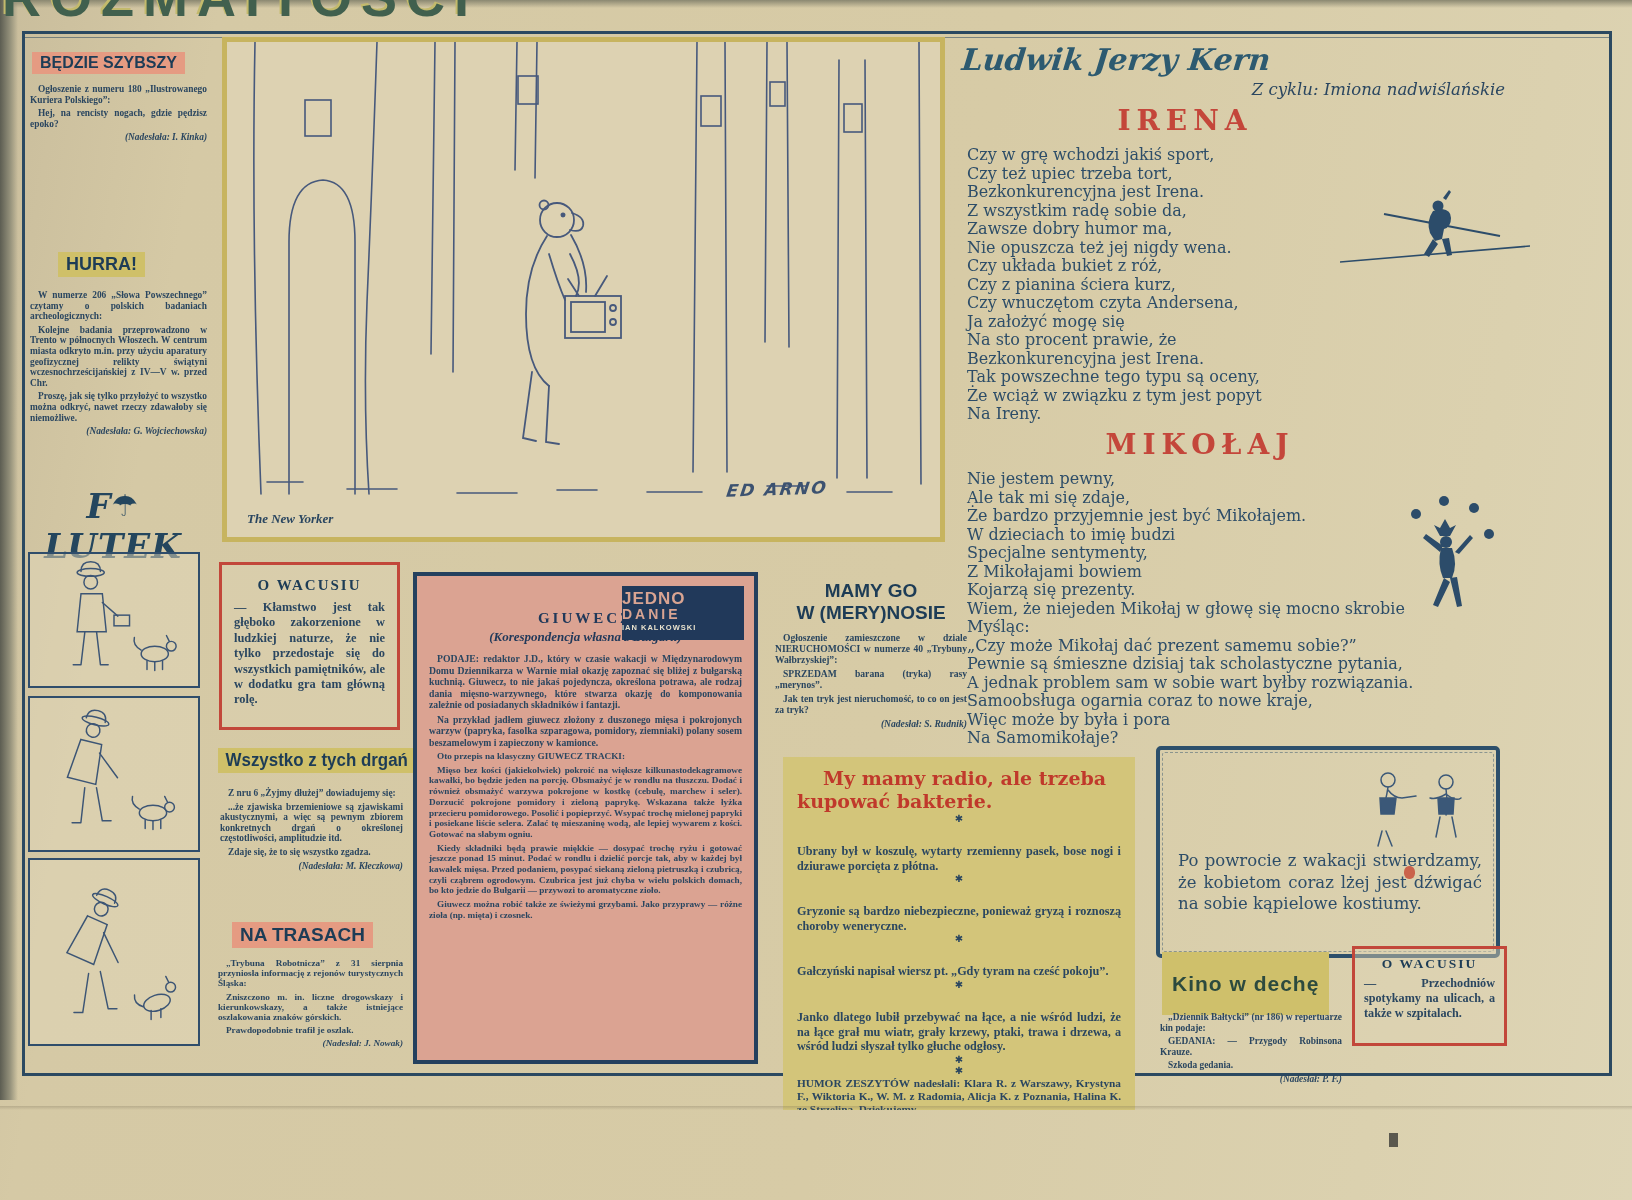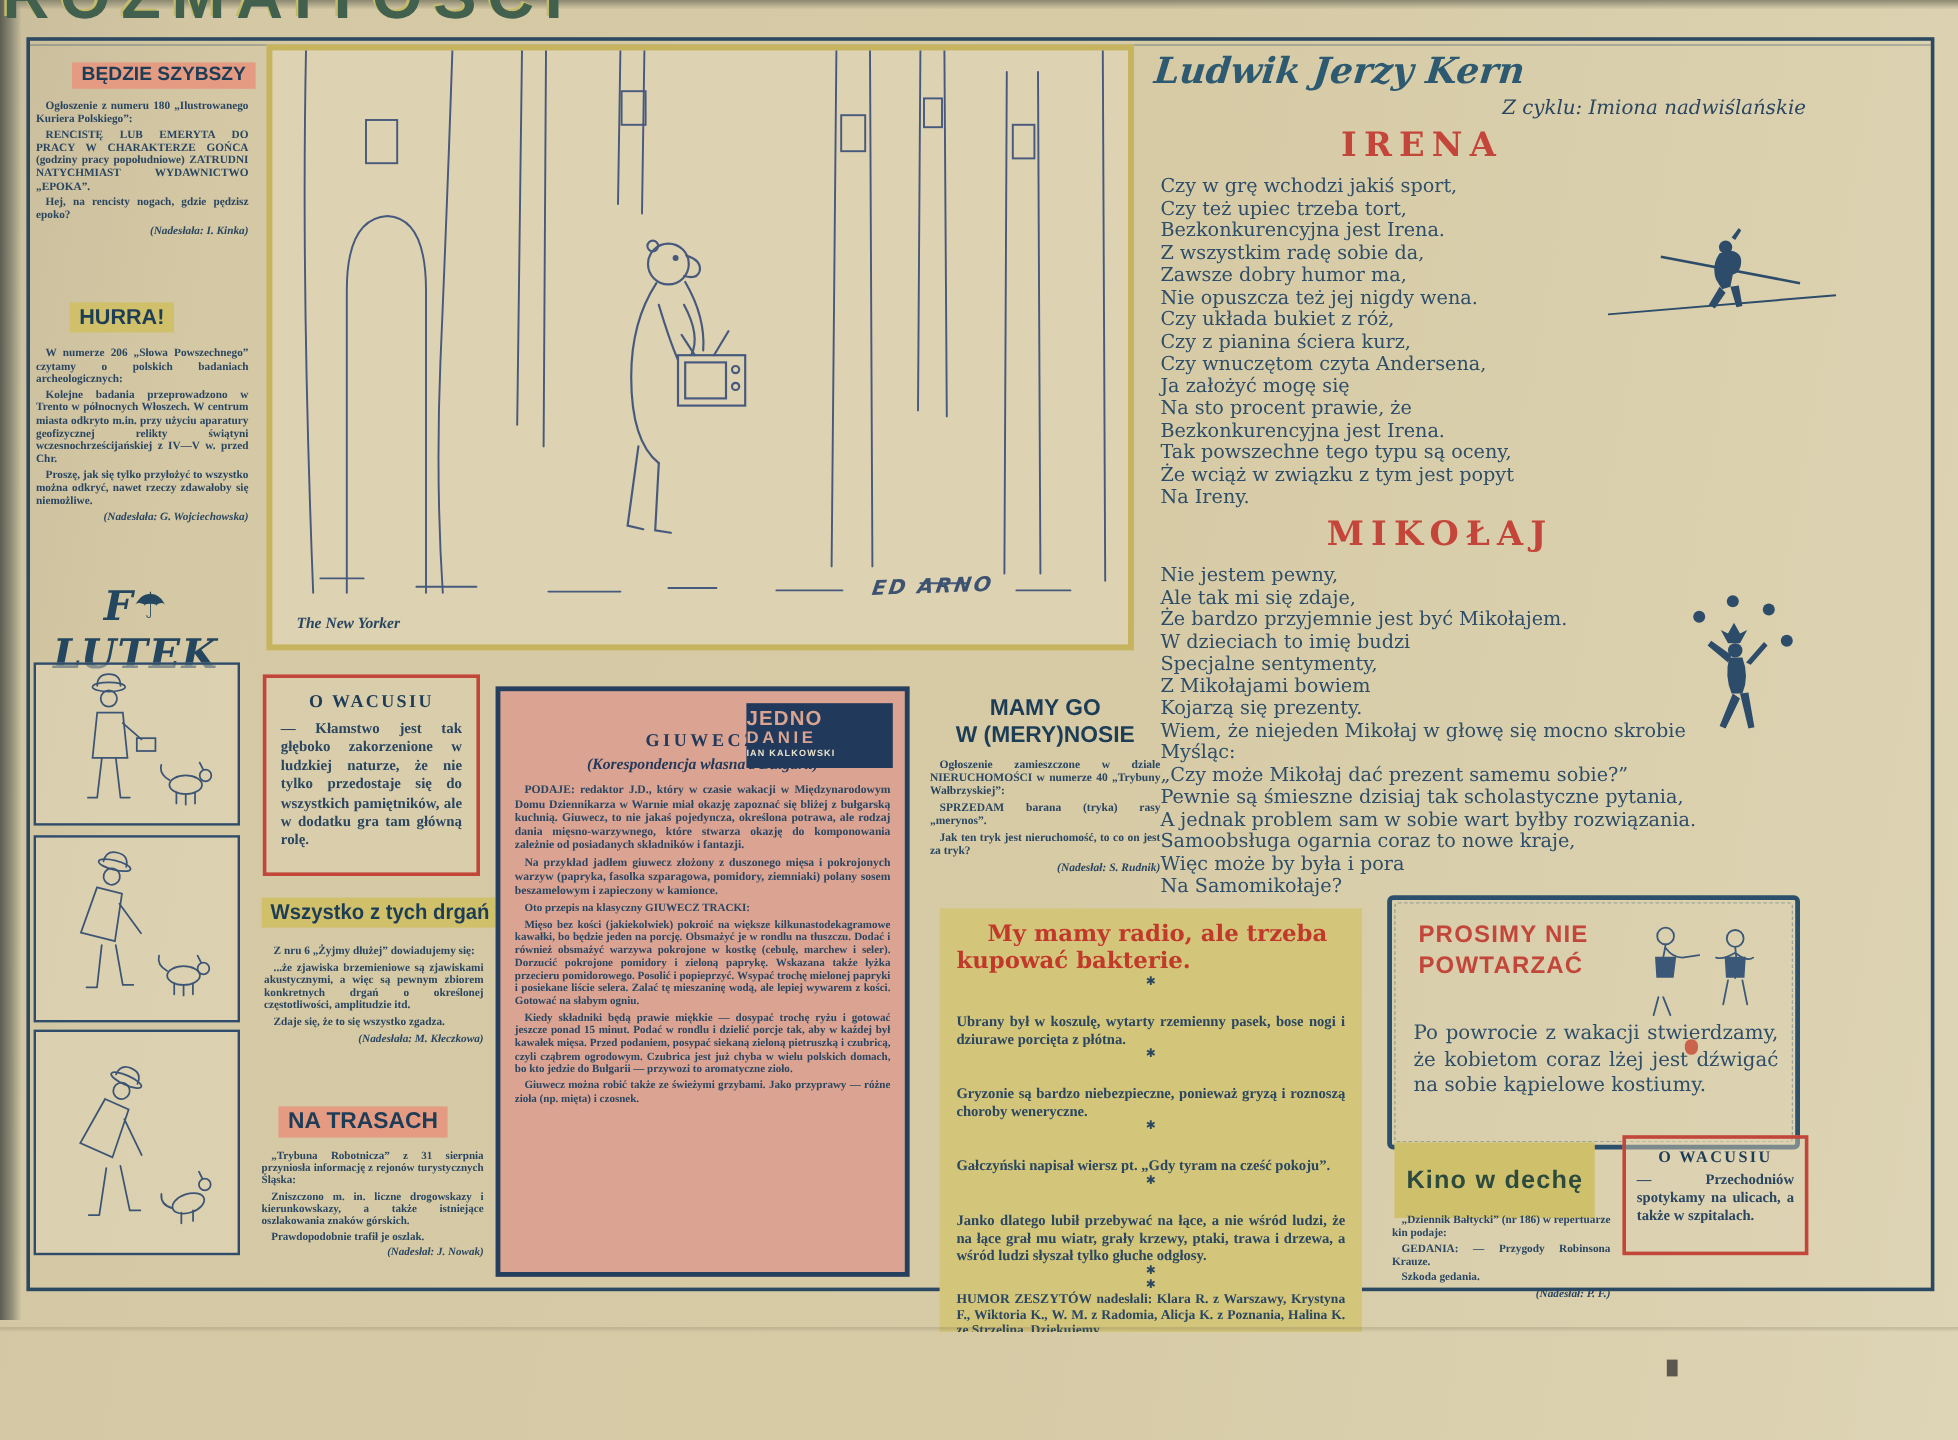--- a/index.html
+++ b/index.html
@@ -84,26 +84,25 @@
 
   <div class="abs edge-top"></div>
   <div class="abs edge-left"></div>
 
   <div class="abs masthead">
     <span>ROZMAITOŚCI</span>
   </div>
 
   <div class="abs frame"></div>
 
-  <div class="abs" style="left:60px;top:52px;">
+  <div class="abs" style="left:32px;top:52px;">
     <span class="band salmon" style="font-size:16px;">BĘDZIE SZYBSZY</span>
   </div>
   <div class="abs np c1" style="left:30px;top:84px;width:177px;">
     <p>Ogłoszenie z numeru 180 „Ilustrowanego Kuriera Polskiego”:</p>
-    <p>RENCISTĘ LUB EMERYTA DO PRACY W CHARAKTERZE GOŃCA (godziny pracy popołudniowe) ZATRUDNI NATYCHMIAST WYDAWNICTWO „EPOKA”.</p>
     <p>Hej, na rencisty nogach, gdzie pędzisz epoko?</p>
     <p class="credit">(Nadesłała: I. Kinka)</p>
   </div>
 
   <div class="abs" style="left:58px;top:252px;">
     <span class="band olive" style="font-size:18px;">HURRA!</span>
   </div>
   <div class="abs np c1" style="left:30px;top:290px;width:177px;">
     <p>W numerze 206 „Słowa Powszechnego” czytamy o polskich badaniach archeologicznych:</p>
     <p>Kolejne badania przeprowadzono w Trento w północnych Włoszech. W centrum miasta odkryto m.in. przy użyciu aparatury geofizycznej relikty świątyni wczesnochrześcijańskiej z IV—V w. przed Chr.</p>
@@ -337,21 +336,20 @@
       <path d="M52,60 l-17,-14 3,-4 17,12z M67,60 l15,-17 3,3 -14,16z"></path>
       <path d="M56,86 l-11,27 5,2 12,-25z M62,86 l7,29 5,-1 -5,-29z"></path>
       <circle cx="28" cy="22" r="5"></circle>
         <circle cx="56" cy="9" r="5"></circle>
         <circle cx="86" cy="16" r="5"></circle>
         <circle cx="101" cy="42" r="5"></circle>
     </g>
   </svg>
 
   <div class="abs prosimy">
-    <div class="prosimy-title">PROSIMY NIE POWTARZAĆ</div>
     <svg style="position:absolute;right:10px;top:10px;" viewBox="0 0 150 92" width="150" height="92">
       <g stroke="#3b5878" stroke-width="1.5" fill="none" stroke-linecap="round">
         <circle cx="52" cy="20" r="7"></circle>
         <path d="M52,27 q-2,14 -6,24 M52,30 q6,8 14,8 l14,-2"></path>
         <path d="M46,71 l-4,15 M50,71 l6,15"></path>
         <path d="M44,38 h16 l-2,16 h-13z" fill="#3b5878"></path>
         <circle cx="110" cy="22" r="7"></circle>
         <path d="M110,29 q2,16 0,26 M110,34 q-10,6 -16,4 M110,34 q10,8 15,4"></path>
         <path d="M104,57 l-4,20 M116,57 l4,20"></path>
         <path d="M102,38 h16 l-1,16 h-14z" fill="#3b5878"></path>

